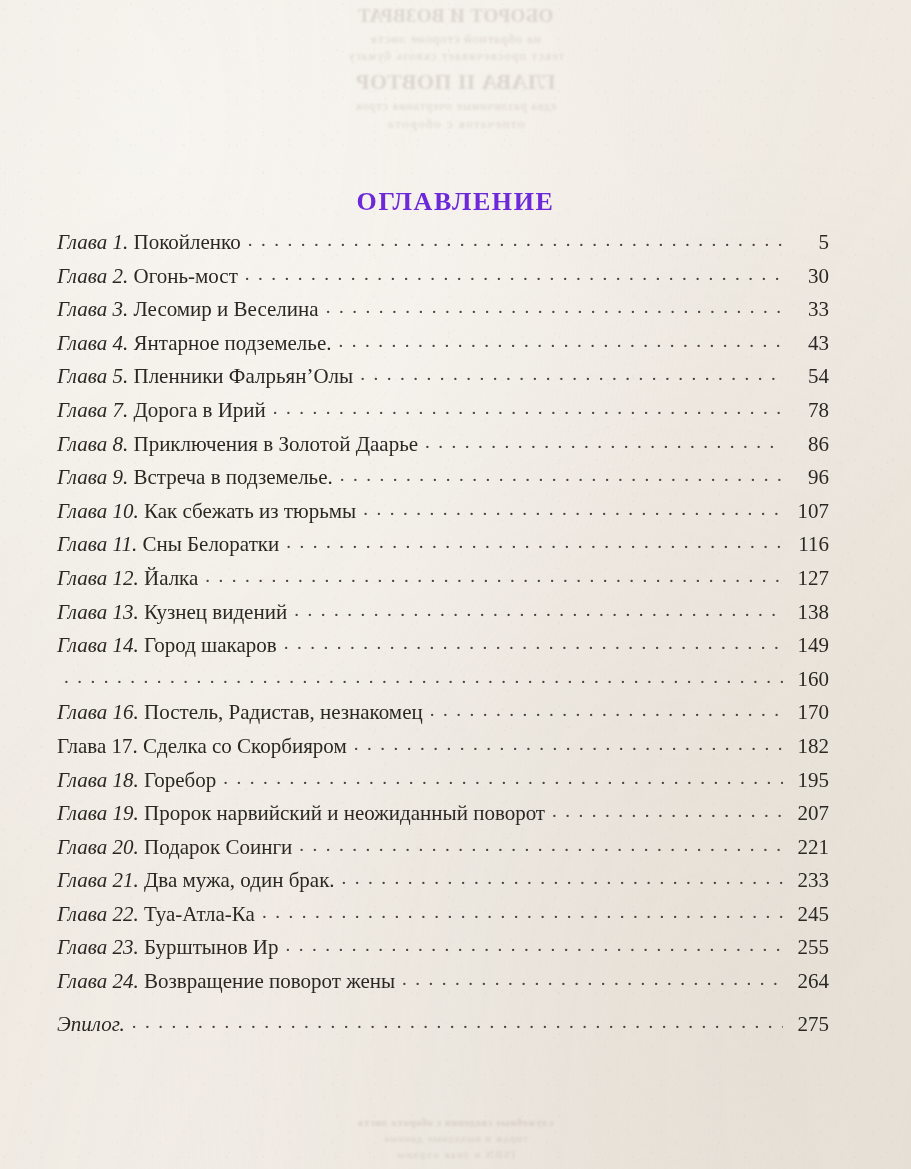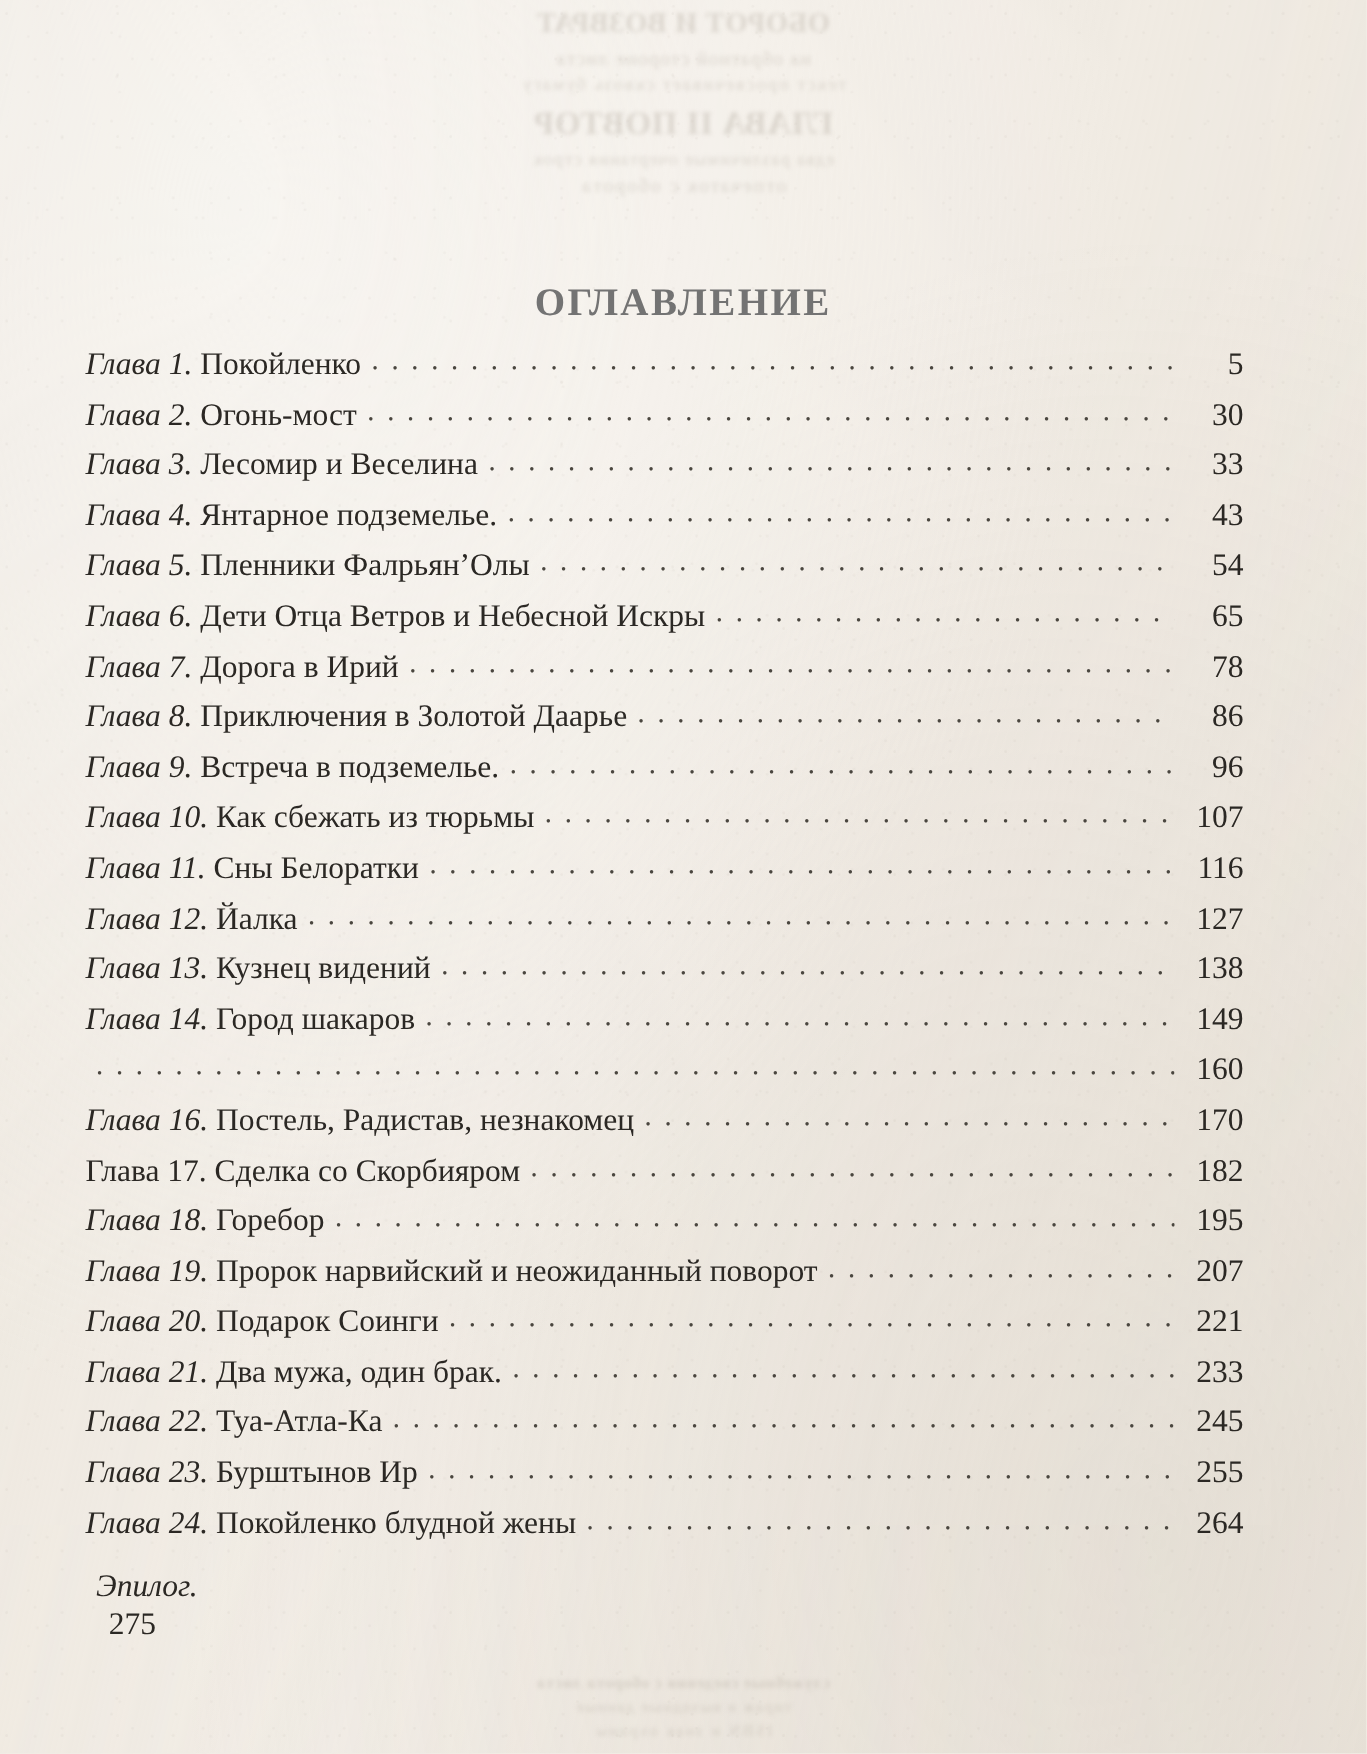--- a/index.html
+++ b/index.html
@@ -68,42 +68,41 @@
   
   .toc-title {
     position: absolute;
     top: 170px;
     left: 0;
     right: 0;
     text-align: center;
     font-size: 26px;
     font-weight: bold;
     letter-spacing: 1.6px;
-    color: #737373;
+    color: #6d28d9;
     z-index: 3;
   }
 
   
   .toc-list {
     position: absolute;
     top: 230px;
     left: 57px;
     width: 772px;
     z-index: 3;
   }
   .toc-entry {
     display: flex;
     align-items: baseline;
     height: 33.6px;
     font-size: 21px;
     white-space: nowrap;
   }
   .toc-entry.spaced-above {
     margin-top: 9px;
-    flex-direction: column;
   }
   .entry-label {
     flex: 0 0 auto;
   }
   .entry-prefix {
     font-style: italic;
     text-align: right;
   }
   .entry-prefix.upright {
     font-style: normal;
@@ -170,25 +169,20 @@
       <span class="entry-label"><span class="entry-prefix">Глава 4.</span><span class="entry-title"> Янтарное подземелье.</span></span>
       <span class="entry-leader"></span>
       <span class="entry-page">43</span>
     </div>
     <div class="toc-entry">
       <span class="entry-label"><span class="entry-prefix">Глава 5.</span><span class="entry-title"> Пленники Фалрьян’Олы</span></span>
       <span class="entry-leader"></span>
       <span class="entry-page">54</span>
     </div>
     <div class="toc-entry">
-      <span class="entry-label"><span class="entry-prefix">Глава 6.</span><span class="entry-title"> Дети Отца Ветров и Небесной Искры</span></span>
-      <span class="entry-leader"></span>
-      <span class="entry-page">65</span>
-    </div>
-    <div class="toc-entry">
       <span class="entry-label"><span class="entry-prefix">Глава 7.</span><span class="entry-title"> Дорога в Ирий</span></span>
       <span class="entry-leader"></span>
       <span class="entry-page">78</span>
     </div>
     <div class="toc-entry">
       <span class="entry-label"><span class="entry-prefix">Глава 8.</span><span class="entry-title"> Приключения в Золотой Даарье</span></span>
       <span class="entry-leader"></span>
       <span class="entry-page">86</span>
     </div>
     <div class="toc-entry">
@@ -259,21 +253,21 @@
       <span class="entry-label"><span class="entry-prefix">Глава 22.</span><span class="entry-title"> Туа-Атла-Ка</span></span>
       <span class="entry-leader"></span>
       <span class="entry-page">245</span>
     </div>
     <div class="toc-entry">
       <span class="entry-label"><span class="entry-prefix">Глава 23.</span><span class="entry-title"> Бурштынов Ир</span></span>
       <span class="entry-leader"></span>
       <span class="entry-page">255</span>
     </div>
     <div class="toc-entry">
-      <span class="entry-label"><span class="entry-prefix">Глава 24.</span><span class="entry-title"> Покойленко блудной жены</span></span>
+      <span class="entry-label"><span class="entry-prefix">Глава 24.</span><span class="entry-title"> Возвращение поворот жены</span></span>
       <span class="entry-leader"></span>
       <span class="entry-page">264</span>
     </div>
     <div class="toc-entry spaced-above">
       <span class="entry-label"><span class="entry-prefix">Эпилог.</span></span>
       <span class="entry-leader"></span>
       <span class="entry-page">275</span>
     </div>
   </div>
 

